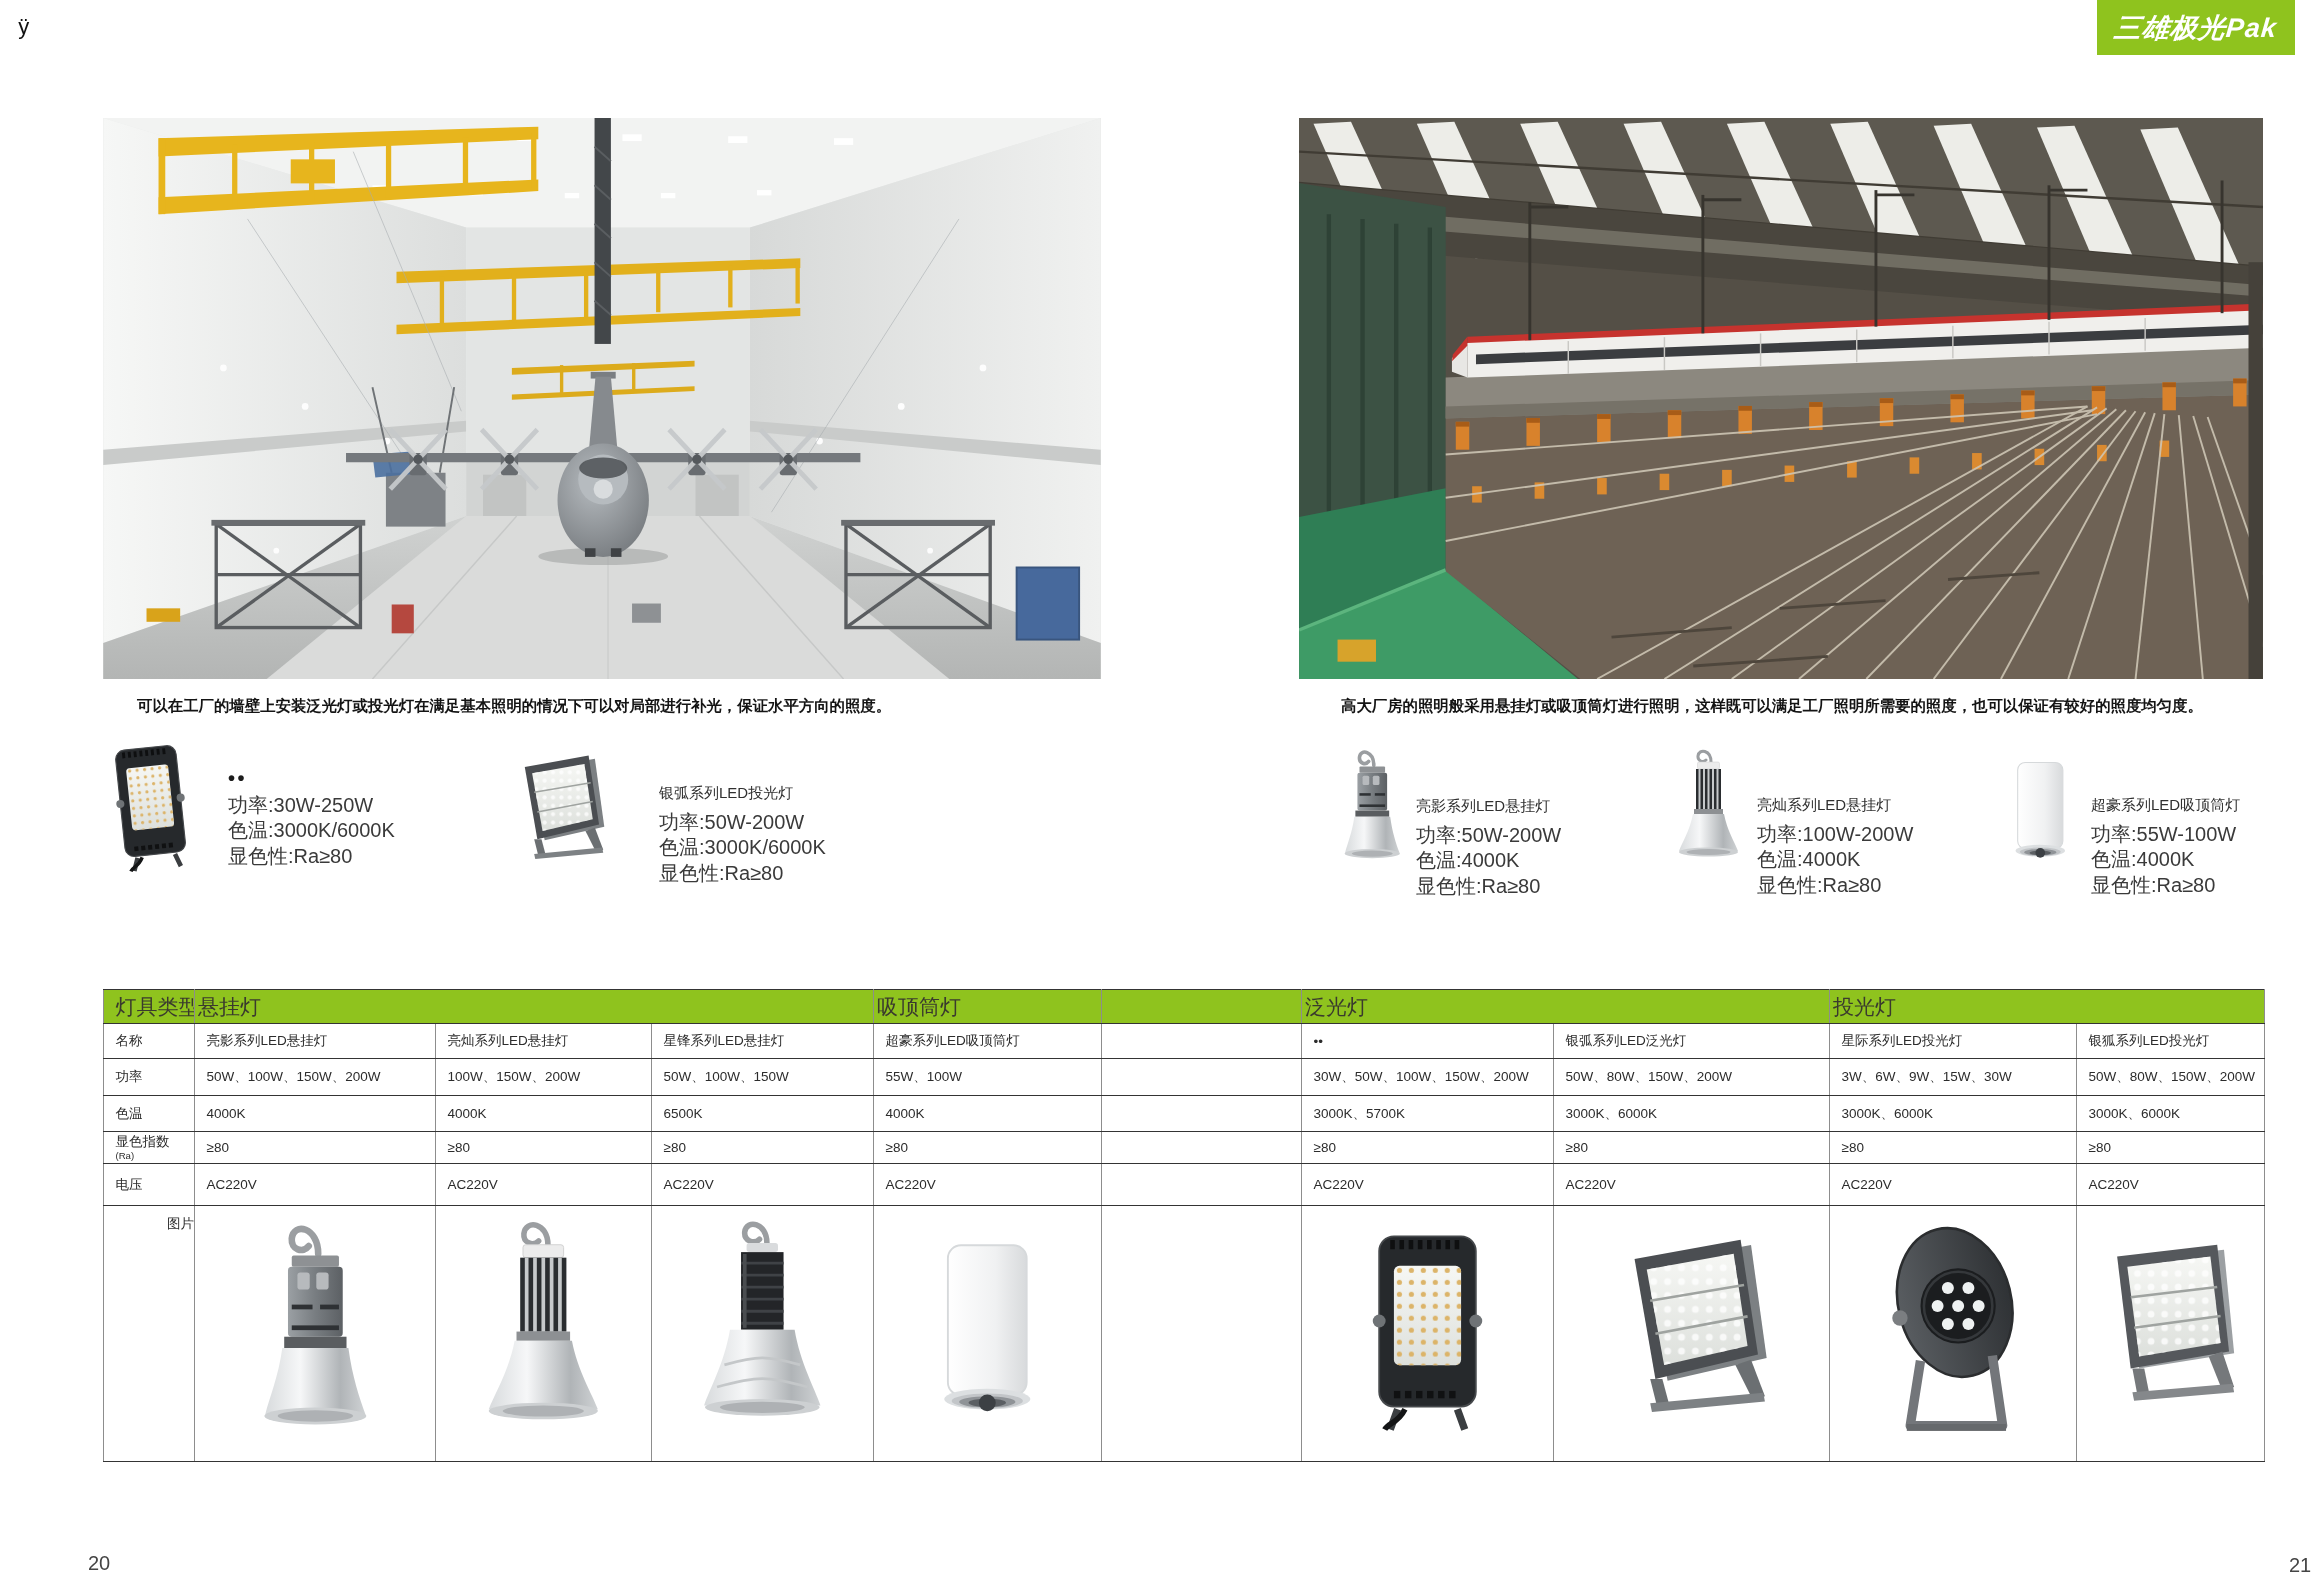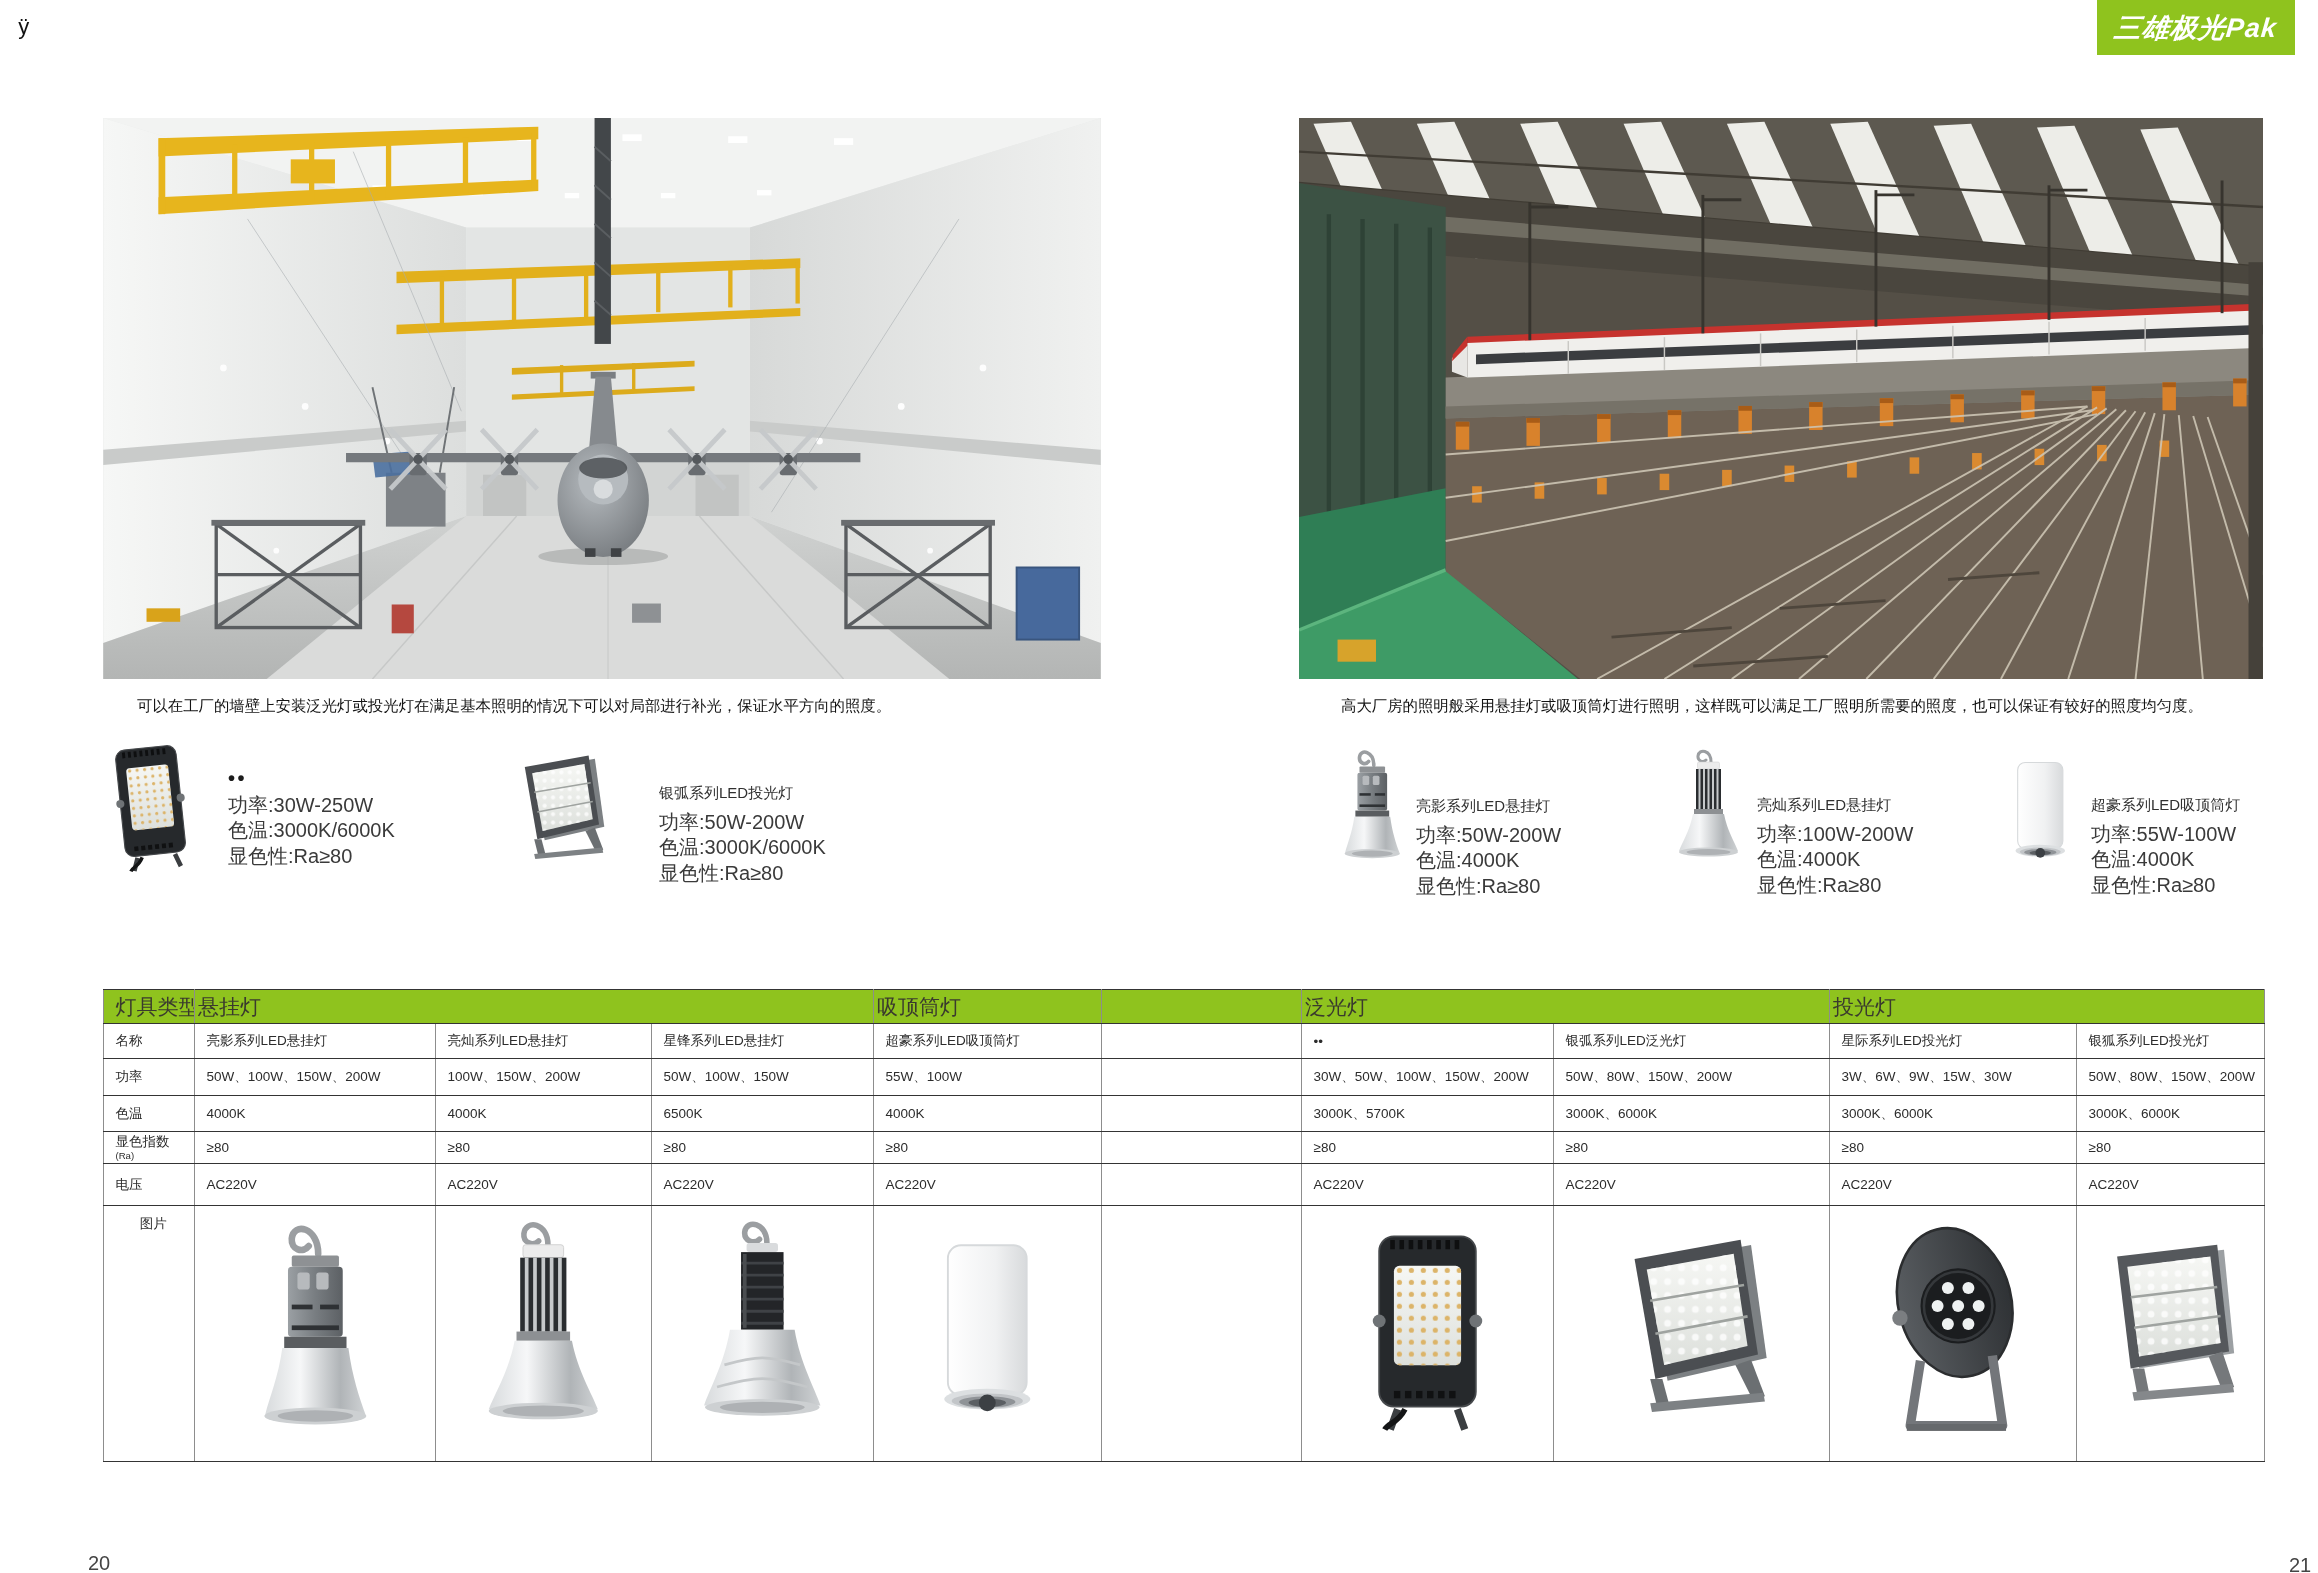--- a/index.html
+++ b/index.html
@@ -9,21 +9,21 @@
   .corner{position:absolute;left:18.3px;top:13.5px;font-size:22px;color:#111}
 
   .logo-box{position:absolute;left:2097px;top:0;width:198px;height:55px;
             background:var(--brand-green,#8fc31e);display:flex;align-items:center;justify-content:center}
   .logo-text{color:#fff;font-size:27px;font-weight:800;font-style:italic;letter-spacing:1px;transform:skewX(-5deg);white-space:nowrap}
 
   .photo{position:absolute;top:118px;overflow:hidden;background:#dadcdb}
   .photo-left{left:103px;width:998px;height:561px}
   .photo-right{left:1299px;width:964px;height:561px}
 
-  .caption{position:absolute;top:696px;font-size:15.4px;font-weight:normal;color:#141414;white-space:nowrap}
+  .caption{position:absolute;top:696px;font-size:15.4px;font-weight:bold;color:#141414;white-space:nowrap}
   .caption-left{left:137px}
   .caption-right{left:1341px}
 
   .feature{position:absolute;top:743px;height:154px}
   .feature svg{position:absolute}
   .feature .txt{position:absolute;white-space:nowrap}
   .feature .name{font-size:15px;color:#303030;margin-bottom:6.7px}
   .feature .spec{font-size:20px;color:#3a3a3a;line-height:25.5px}
   .f1{left:72px}.f1 svg{left:43px;top:0;height:130px}.f1 .txt{left:156px;top:26.5px}
   .f1 .name{font-size:20px;letter-spacing:2.4px;line-height:16.4px;color:#1c1c1c;font-weight:bold}
@@ -45,21 +45,21 @@
   tr.r-name{height:35px}
   tr.r-power{height:37px}
   tr.r-beam{height:35px}
   tr.r-cct{height:36px}
   tr.r-cri{height:32px}
   tr.r-volt{height:42px}
   tr.r-photo{height:256px}
   td.lbl,th.lbl{padding-left:8.7px;font-size:14px}
   td.lbl .sub{display:block;font-size:9.6px;line-height:10.6px;color:#2c2c2c}
   tr.r-photo td{padding:0;text-align:center;vertical-align:middle}
-  tr.r-photo td.lbl{vertical-align:top;padding-top:8.7px;text-align:center;padding-left:8.7px}
+  tr.r-photo td.lbl{vertical-align:top;padding-top:8.7px;text-align:right;padding-left:8.7px}
 
   .pageno{position:absolute;font-size:20px;color:#454545}
   .pn-l{left:88px;top:1552px}
   .pn-r{left:2289px;top:1554px}
 </style>
 </head>
 <body>
 
 <svg width="0" height="0" style="position:absolute" aria-hidden="true">
   <defs>

